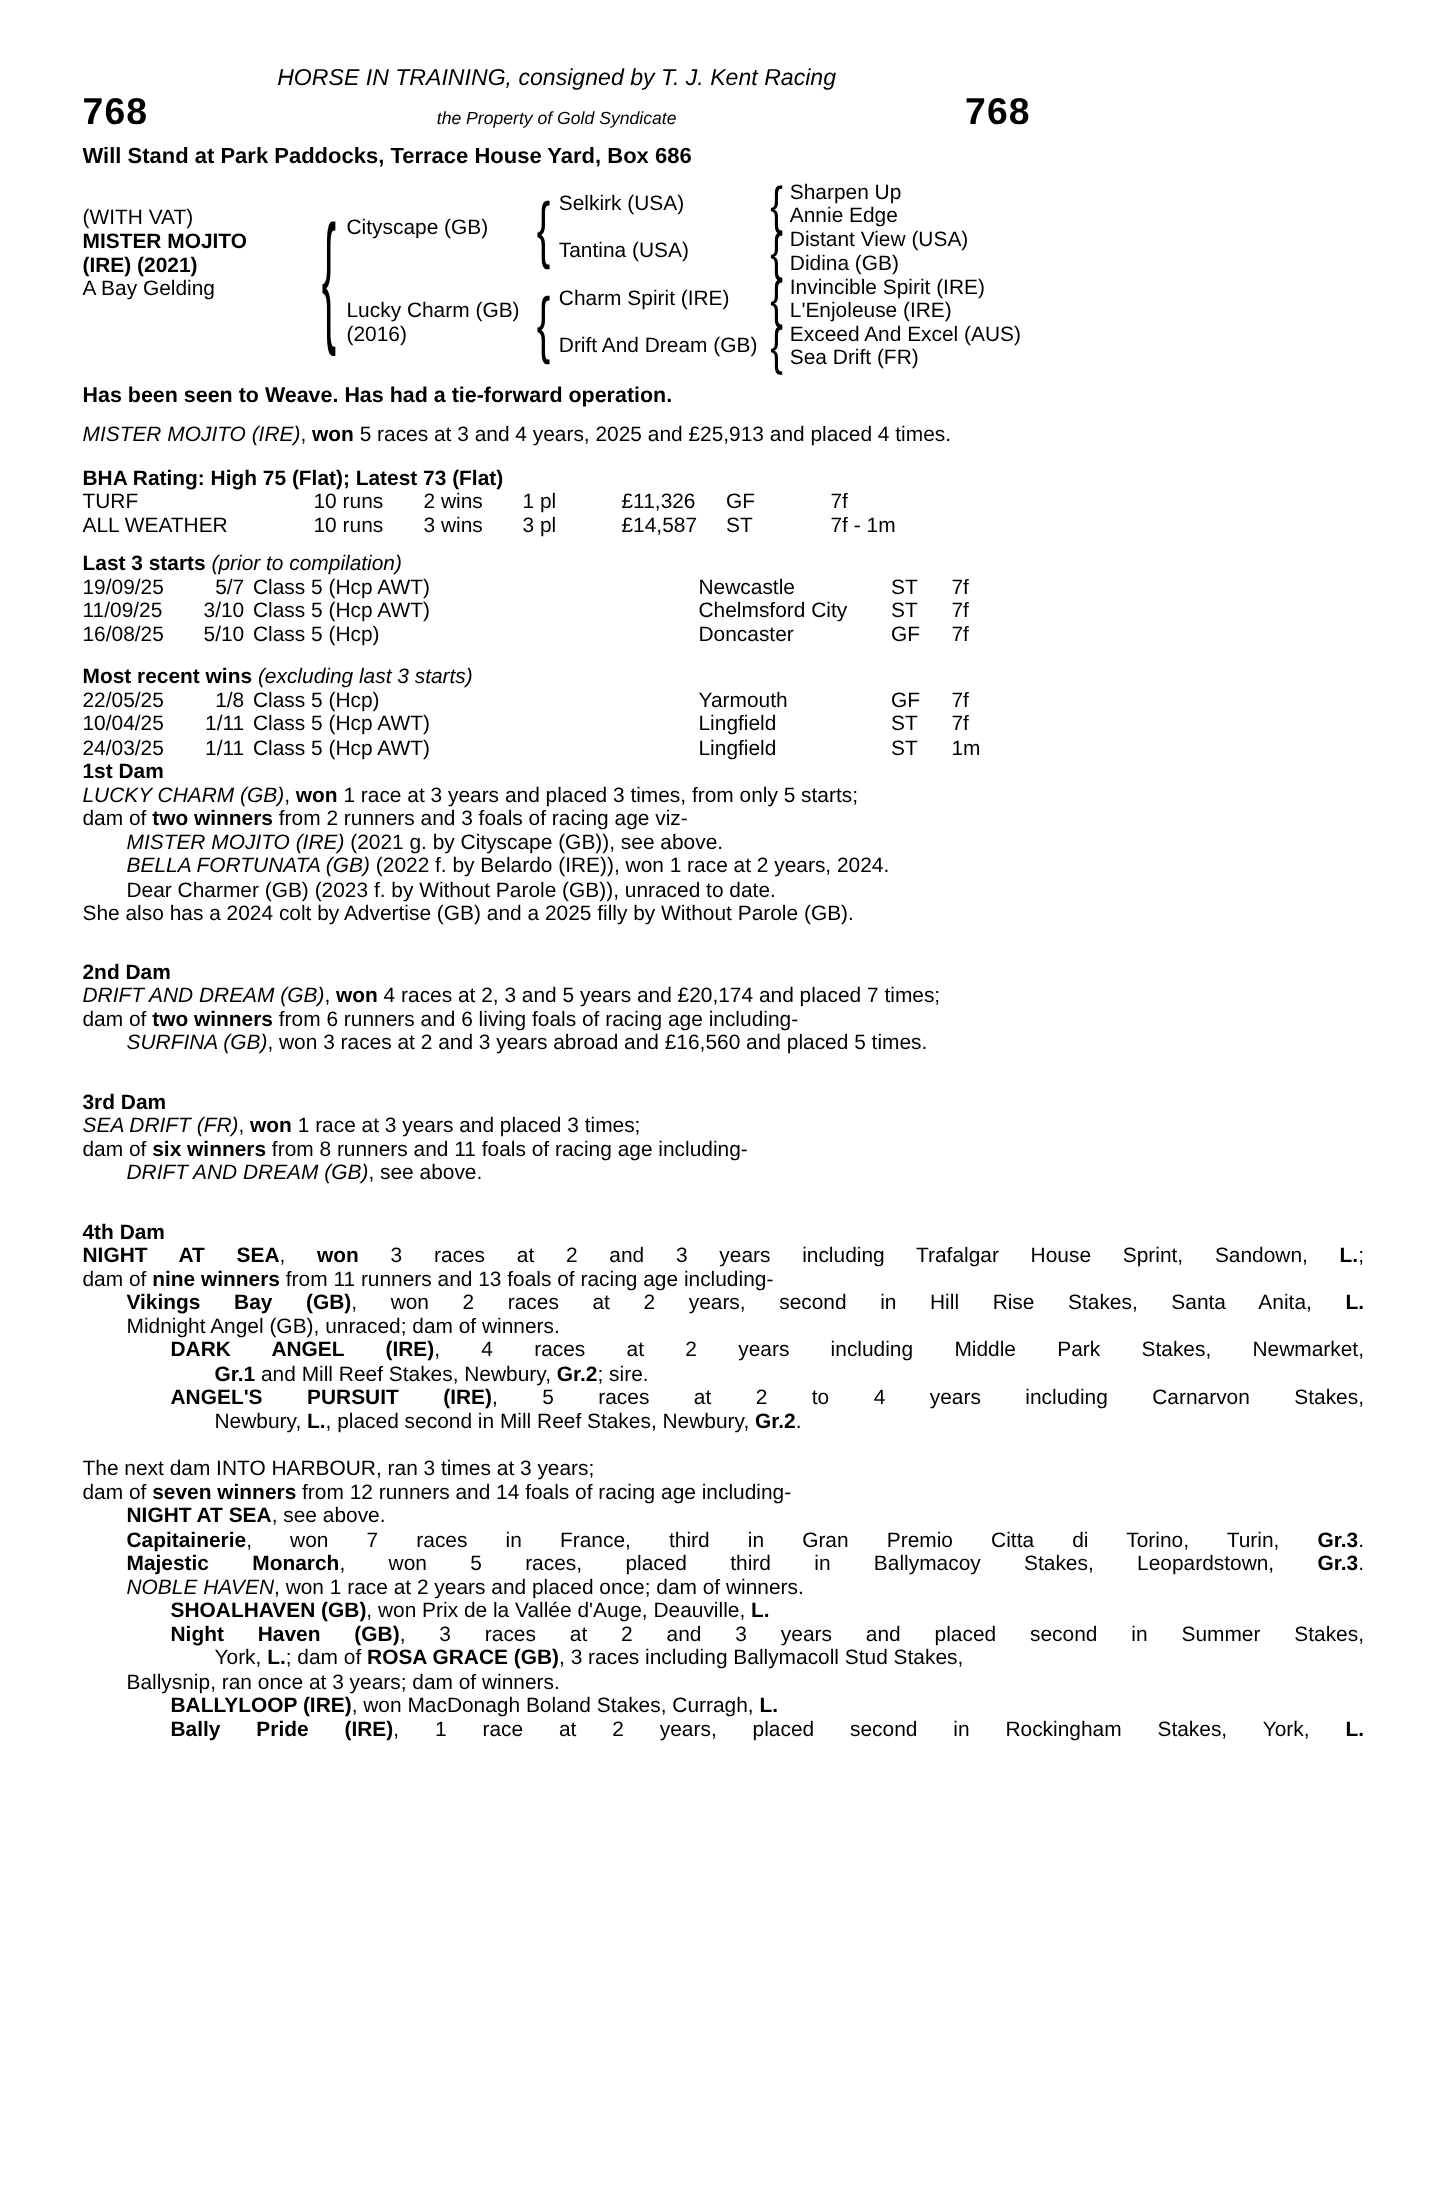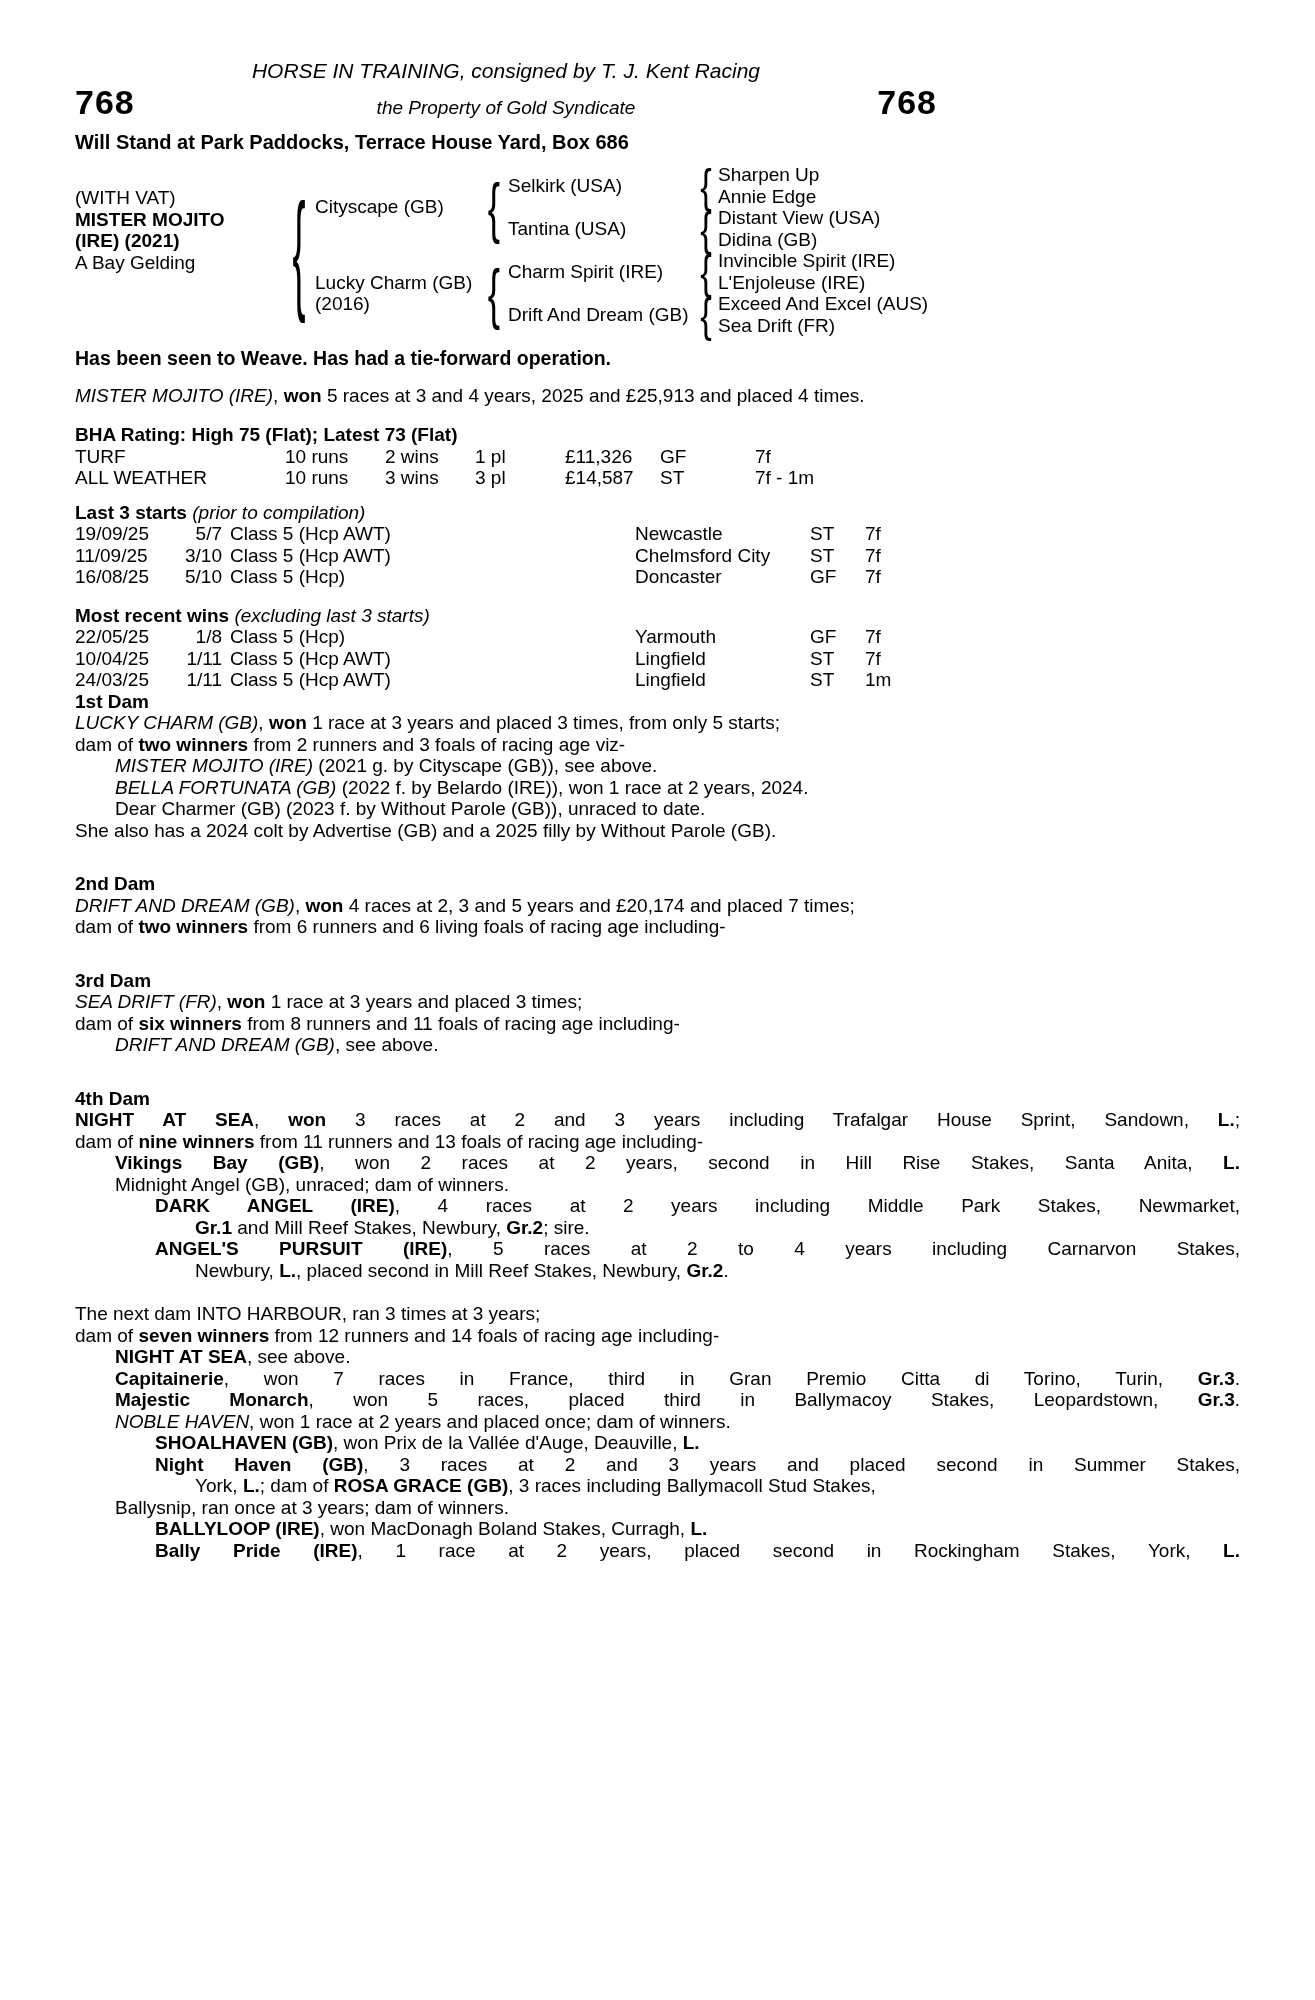--- a/index.html
+++ b/index.html
@@ -11,21 +11,21 @@
   }
   .page { position: relative; width: 1315px; height: 2000px; padding: 60px 75px 0 75px; overflow: hidden; }
   .b { font-weight: bold; }
   .i { font-style: italic; }
 
   
   .top-zone { width: 862px; }
   .consign-line { text-align: center; font-style: italic; font-size: 21px; }
   .lot-row { display: flex; justify-content: space-between; align-items: baseline; margin-top: 3px; }
   .lot { font-size: 34px; font-weight: bold; line-height: 34px; letter-spacing: 1px; }
-  .property { font-style: italic; font-size: 19px; }
+  .property { font-style: italic; font-size: 16px; }
   .stand-line { font-weight: bold; font-size: 20px; margin-top: 13px; }
 
   
   .pedigree { position: relative; height: 178px; margin-top: 6px; width: 870px; white-space: nowrap; }
   .ped-item { position: absolute; white-space: nowrap; }
   .horse-block { position: absolute; left: 0; top: 28px; }
   .horse-block > div { height: 21.5px; }
   .hb-bold { font-weight: bold; }
   .par { left: 240px; }
   .par-sire { top: 37px; }
@@ -210,20 +210,21 @@
           <div class="line ind0"><span>dam of </span><span class="b">two winners</span><span> from 2 runners and 3 foals of racing age viz-</span></div>
           <div class="line ind1"><span class="i">MISTER MOJITO (IRE)</span><span> (2021 g. by Cityscape (GB)), see above.</span></div>
           <div class="line ind1"><span class="i">BELLA FORTUNATA (GB)</span><span> (2022 f. by Belardo (IRE)), won 1 race at 2 years, 2024.</span></div>
           <div class="line ind1"><span>Dear Charmer (GB) (2023 f. by Without Parole (GB)), unraced to date.</span></div>
           <div class="line ind0"><span>She also has a 2024 colt by Advertise (GB) and a 2025 filly by Without Parole (GB).</span></div>
         </section>
         <section class="dam-sec sec-1">
           <div class="dam-heading">2nd Dam</div>
           <div class="line ind0"><span class="i">DRIFT AND DREAM (GB)</span><span>, </span><span class="b">won</span><span> 4 races at 2, 3 and 5 years and £20,174 and placed 7 times;</span></div>
           <div class="line ind0"><span>dam of </span><span class="b">two winners</span><span> from 6 runners and 6 living foals of racing age including-</span></div>
+          <div class="line ind1"><span class="i">SURFINA (GB)</span><span>, won 3 races at 2 and 3 years abroad and £16,560 and placed 5 times.</span></div>
         </section>
         <section class="dam-sec sec-2">
           <div class="dam-heading">3rd Dam</div>
           <div class="line ind0"><span class="i">SEA DRIFT (FR)</span><span>, </span><span class="b">won</span><span> 1 race at 3 years and placed 3 times;</span></div>
           <div class="line ind0"><span>dam of </span><span class="b">six winners</span><span> from 8 runners and 11 foals of racing age including-</span></div>
           <div class="line ind1"><span class="i">DRIFT AND DREAM (GB)</span><span>, see above.</span></div>
         </section>
         <section class="dam-sec sec-3">
           <div class="dam-heading">4th Dam</div>
           <div class="line ind0 just"><span class="b">NIGHT AT SEA</span><span>, </span><span class="b">won</span><span> 3 races at 2 and 3 years including Trafalgar House Sprint, Sandown, </span><span class="b">L.</span><span>;</span></div>

